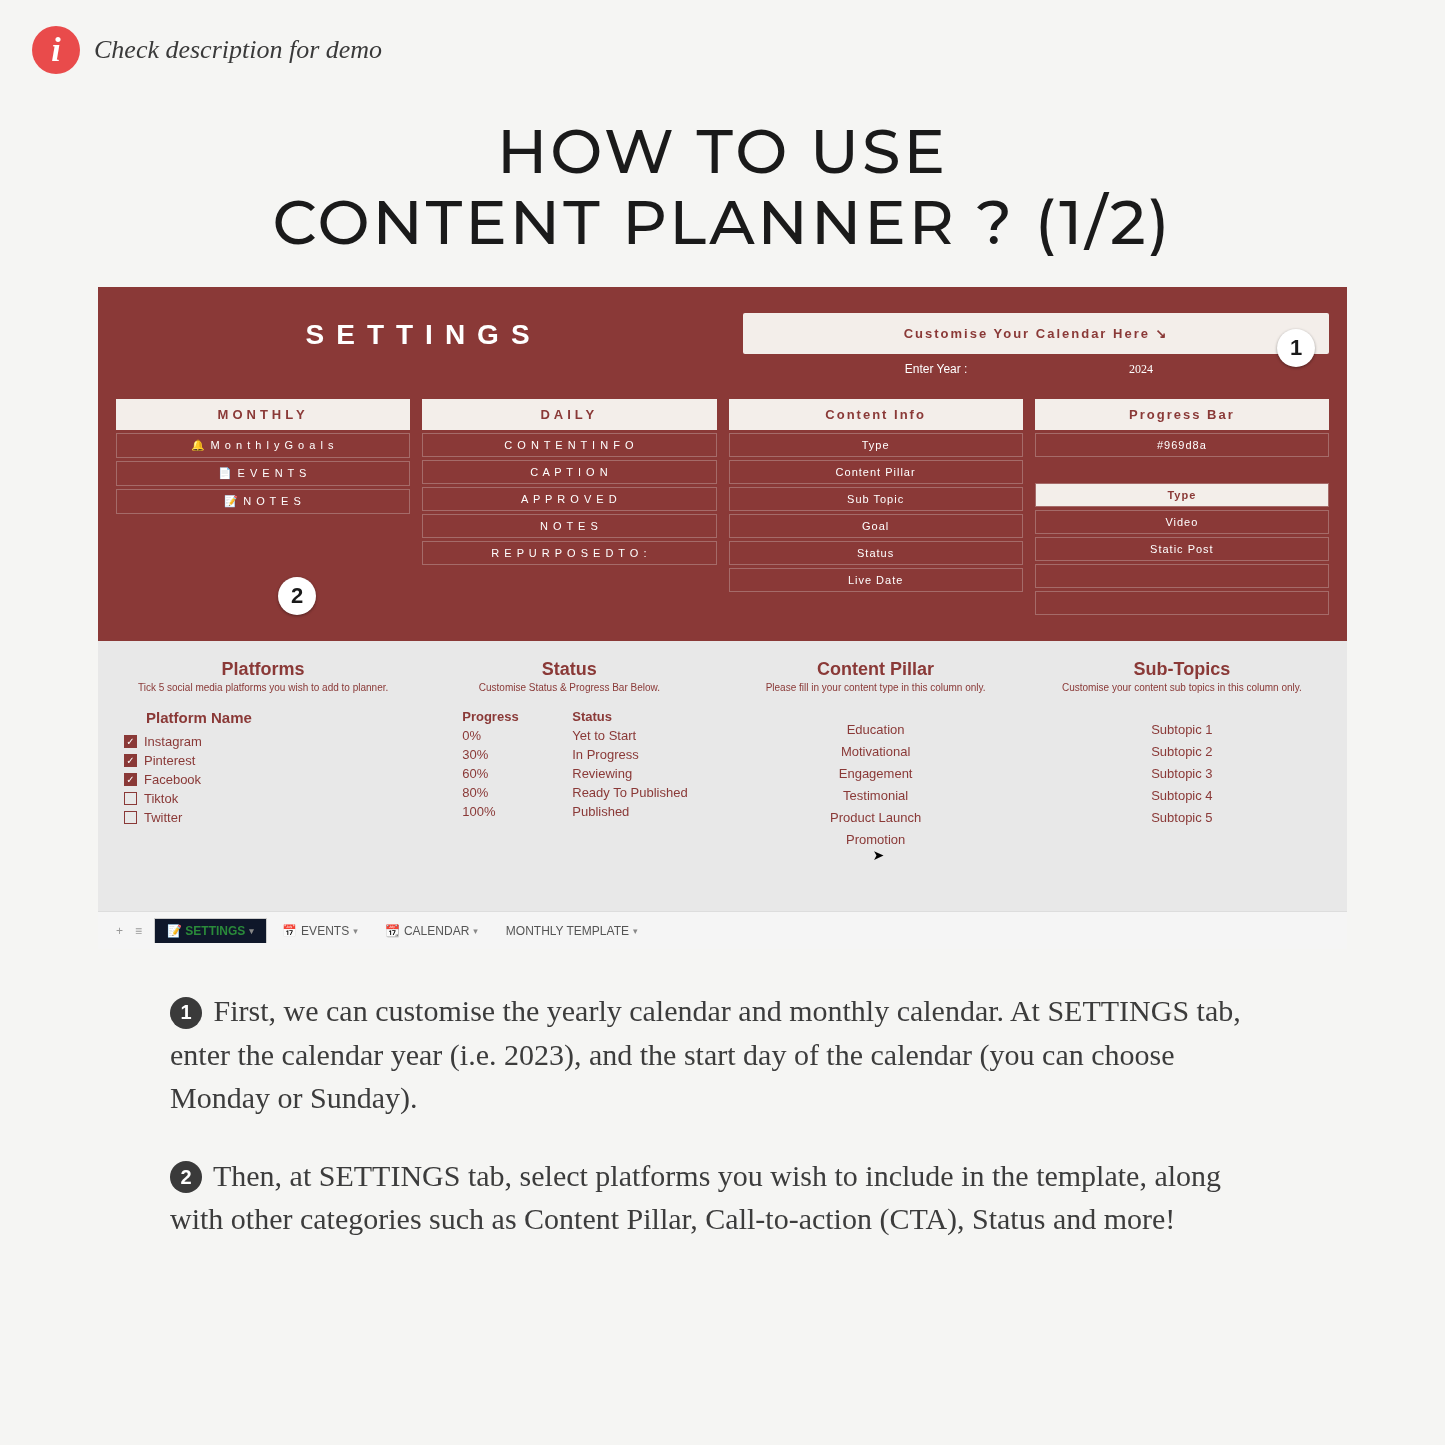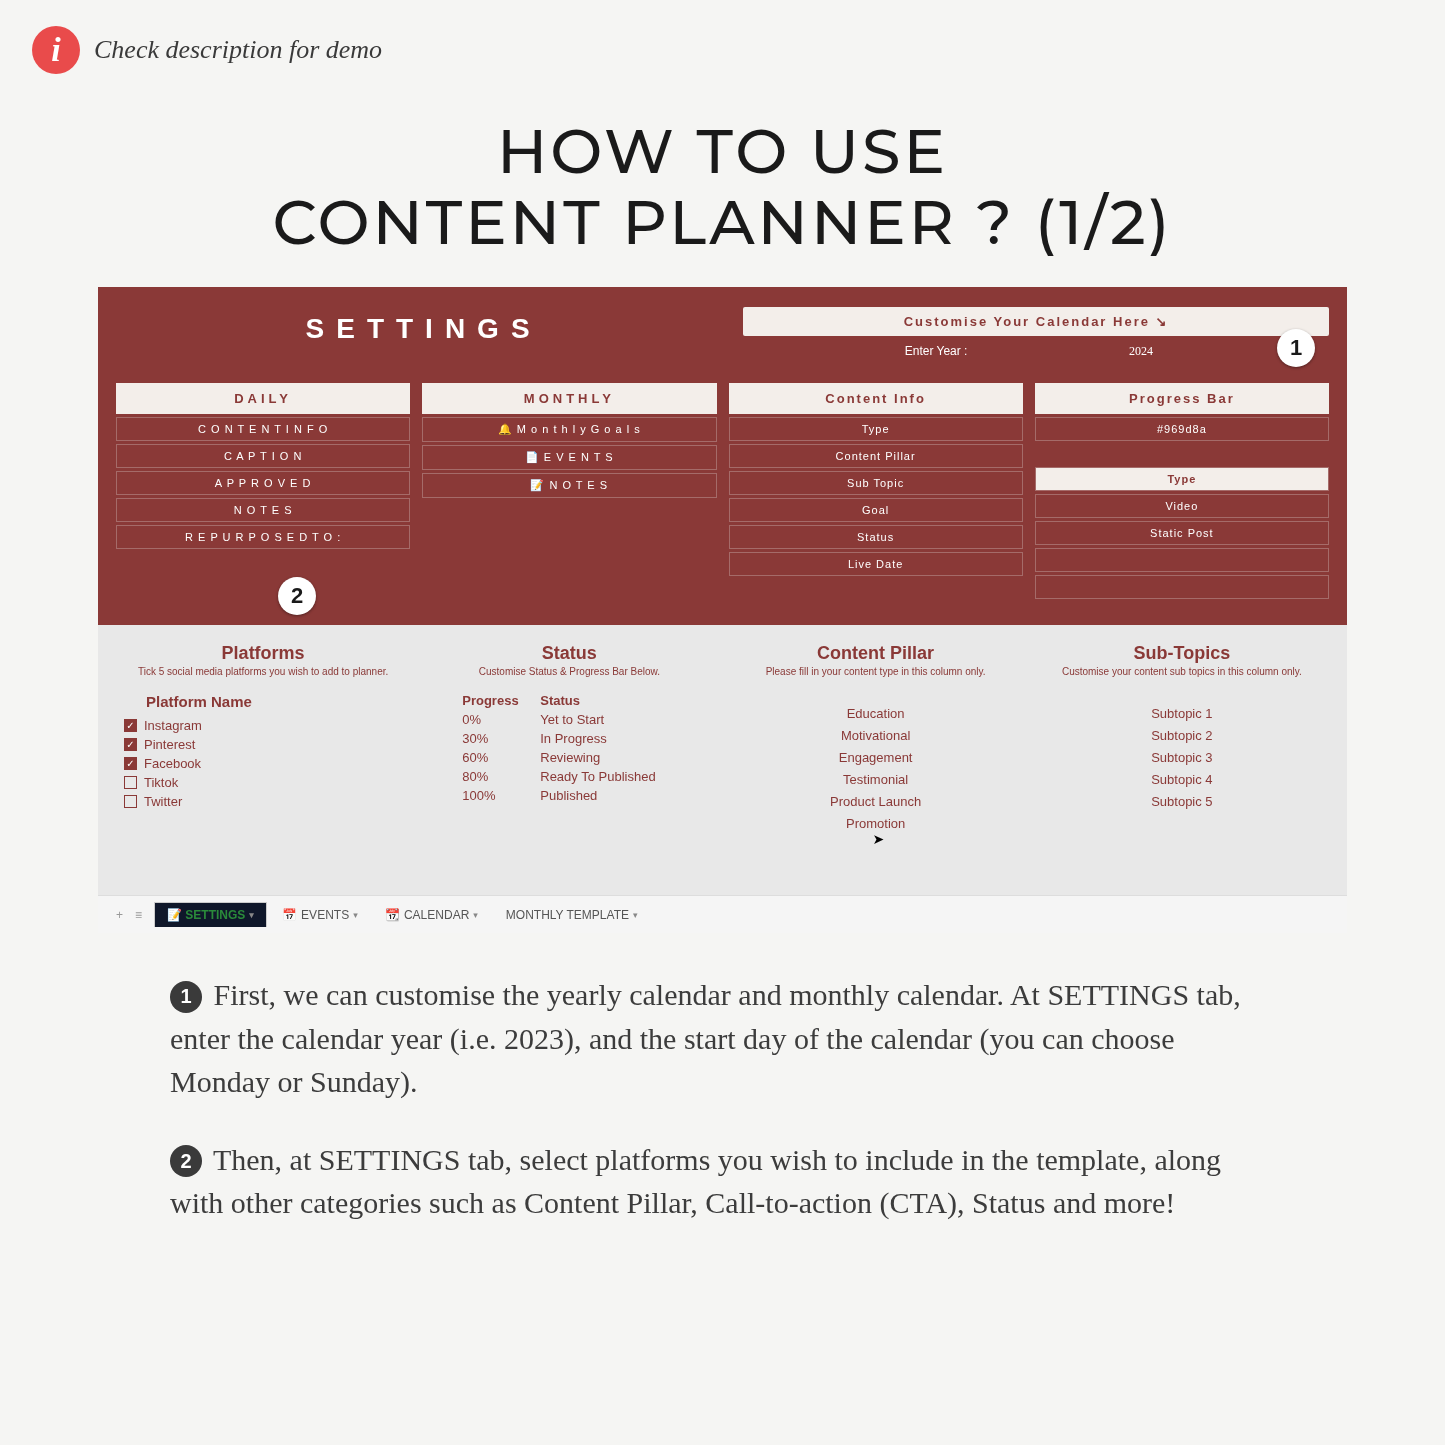--- a/index.html
+++ b/index.html
@@ -7,26 +7,26 @@
   
   .top-banner { display: flex; align-items: center; gap: 14px; padding: 26px 32px 10px; }
   .info-icon { width: 48px; height: 48px; border-radius: 50%; background: #e94b4b; color: #fff; font-family: 'Times New Roman', serif; font-size: 34px; font-style: italic; display: flex; align-items: center; justify-content: center; font-weight: bold; }
   .banner-text { font-family: 'Times New Roman', serif; font-style: italic; font-size: 26px; color: #3a3a3a; }
   
   .main-title { text-align: center; font-size: 62px; font-weight: 500; letter-spacing: 3px; color: #1a1a1a; margin: 32px 0 28px; line-height: 1.15; font-family: 'Montserrat', 'Helvetica Neue', sans-serif; }
   
   .spreadsheet-area { margin: 0 98px 36px; background: #fff; }
   .sheet-main { background: #8a3937; padding: 20px 18px 26px; position: relative; }
   
-  .top-row { display: flex; gap: 12px; }
+  .top-row { display: flex; gap: 12px; margin-top: 6px; }
   .left-header { flex: 1.05; text-align: center; color: #fff; padding: 6px 0; }
   .settings-title { font-size: 28px; font-weight: bold; letter-spacing: 12px; margin-bottom: 14px; }
   .settings-sub { font-size: 13px; letter-spacing: 2px; }
   .right-customise { flex: 1; display: flex; flex-direction: column; gap: 4px; }
-  .cust-header-row { background: #f3eeea; color: #8a3937; padding: 7px 0; text-align: center; font-size: 13px; letter-spacing: 2px; font-weight: bold; border-radius: 2px; }
+  .cust-header-row { background: #f3eeea; color: #8a3937; padding: 13px 0; text-align: center; font-size: 13px; letter-spacing: 2px; font-weight: bold; border-radius: 2px; }
   .cust-data-row { display: flex; color: #fff; font-size: 12px; }
   .cust-data-row .lbl { flex: 1; text-align: center; padding: 4px 20px; }
   .cust-data-row .val { width: 200px; padding: 4px 0; font-family: Liberation Serif, serif; }
   
   .columns-row { display: flex; gap: 12px; margin-top: 18px; }
   .col { flex: 1; display: flex; flex-direction: column; gap: 3px; }
   .col-head { background: #f3eeea; color: #8a3937; text-align: center; padding: 8px 0; font-size: 13px; letter-spacing: 4px; font-weight: bold; }
   .col-cell { border: 1px solid #a56b69; color: #fff; text-align: center; padding: 5px 0; font-size: 11px; letter-spacing: 1px; }
   .col-cell.white { background: #f3eeea; color: #8a3937; font-weight: bold; }
   .col-cell.empty { min-height: 24px; }
@@ -36,21 +36,21 @@
   .badge-2 { top: 290px; left: 180px; }
   
   .bottom-section { background: #e8e8e8; display: flex; gap: 12px; padding: 18px 18px 60px; position: relative; }
   .bcol { flex: 1; color: #8a3937; }
   .bcol-title { font-size: 18px; font-weight: bold; text-align: center; margin-bottom: 2px; }
   .bcol-sub { font-size: 10px; text-align: center; margin-bottom: 16px; }
   .bcol-header { font-weight: bold; font-size: 15px; margin-bottom: 6px; }
   .platform-row { display: flex; align-items: center; gap: 7px; font-size: 13px; padding: 2px 0 2px 8px; }
   .checkbox { width: 13px; height: 13px; border: 1.5px solid #8a3937; display: inline-flex; align-items: center; justify-content: center; }
   .checkbox.checked { background: #8a3937; color: #fff; font-size: 10px; }
-  .status-grid { display: grid; grid-template-columns: 70px auto; gap: 4px 8px; font-size: 13px; padding-left: 40px; }
+  .status-grid { display: grid; grid-template-columns: 70px auto; gap: 4px 40px; font-size: 13px; padding-left: 40px; }
   .status-grid .h { font-weight: bold; }
   .pillar-list, .sub-list { text-align: center; font-size: 13px; line-height: 1.7; }
   
   .sheet-tabs { display: flex; align-items: center; gap: 4px; padding: 6px 10px; background: #f5f5f5; border-top: 1px solid #ddd; font-size: 12px; color: #555; }
   .tab-btn { padding: 5px 12px; cursor: pointer; display: flex; align-items: center; gap: 4px; }
   .tab-btn.active { background: #0f172a; color: #2a8a3a; font-weight: bold; border: 1px solid #ccc; border-bottom: none; }
   .tab-caret { font-size: 9px; color: #888; }
   .tab-icons { display: flex; gap: 12px; padding: 0 8px; color: #999; }
   
   .instructions { margin: 40px 170px; font-family: 'Times New Roman', Georgia, serif; font-size: 30px; color: #3c3c3c; line-height: 1.45; }
@@ -80,33 +80,33 @@
       <div class="right-customise">
         <div class="cust-header-row">Customise Your Calendar Here ↘</div>
         <div class="cust-data-row">
           <div class="lbl">Enter Year :</div>
           <div class="val">2024</div>
         </div>
       </div>
     </div>
 
     <div class="columns-row">
+      <div class="col">
+        <div class="col-head">MONTHLY</div>
+        <div class="col-cell">🔔 M o n t h l y  G o a l s</div>
+        <div class="col-cell">📄 E V E N T S</div>
+        <div class="col-cell">📝 N O T E S</div>
+      </div>
       <div class="col">
         <div class="col-head">DAILY</div>
         <div class="col-cell">C O N T E N T  I N F O</div>
         <div class="col-cell">C A P T I O N</div>
         <div class="col-cell">A P P R O V E D</div>
         <div class="col-cell">N O T E S</div>
         <div class="col-cell">R E P U R P O S E D  T O :</div>
-      </div>
-      <div class="col">
-        <div class="col-head">MONTHLY</div>
-        <div class="col-cell">🔔 M o n t h l y  G o a l s</div>
-        <div class="col-cell">📄 E V E N T S</div>
-        <div class="col-cell">📝 N O T E S</div>
       </div>
       <div class="col">
         <div class="col-head" style="letter-spacing:2px">Content Info</div>
         <div class="col-cell">Type</div>
         <div class="col-cell">Content Pillar</div>
         <div class="col-cell">Sub Topic</div>
         <div class="col-cell">Goal</div>
         <div class="col-cell">Status</div>
         <div class="col-cell">Live Date</div>
       </div>

